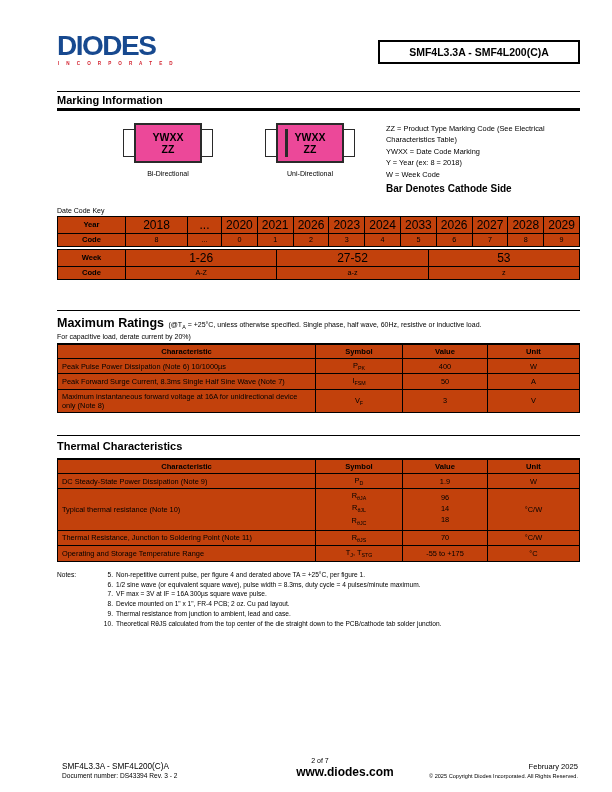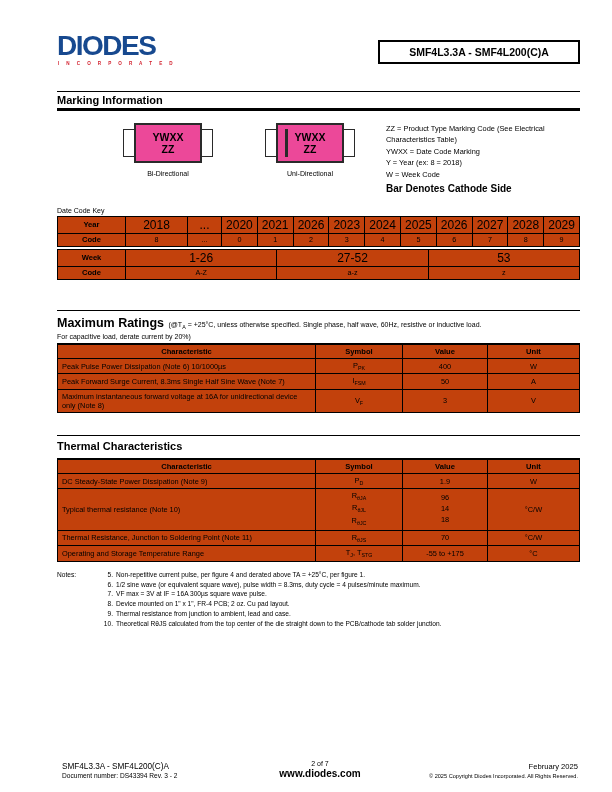--- a/index.html
+++ b/index.html
@@ -67,21 +67,21 @@
   .note-num { width:14px; text-align:right; margin-right:3px; flex:none; }
 
   
   .footer { position:absolute; left:0; right:0; bottom:13px; display:flex; padding:0 34px 0 62px; align-items:flex-end; }
   .f-left { flex:1.25; }
   .f-center { flex:1; text-align:center; }
   .f-right { flex:1.25; text-align:right; }
   .f-part { font-size:8.2px; }
   .f-doc { font-size:6.6px; margin-top:1px; }
   .f-page { font-size:7px; }
-  .f-site { font-size:10px; font-weight:bold; margin-top:1px; }
+  .f-site { font-size:12px; font-weight:bold; margin-top:1px;text-align:right; }
   .f-date { font-size:7.6px; }
   .f-copy { font-size:5.6px; margin-top:2px; }
 </style>
 </head>
 <body>
 
 <div class="page">
   <div class="content">
 
     <div class="hdr">
@@ -151,21 +151,21 @@
       <tbody>
           <tr>
         <td class="lbl">Year</td>
         <td class="hd">2018</td>
         <td class="hd">...</td>
         <td class="hd">2020</td>
         <td class="hd">2021</td>
         <td class="hd">2026</td>
         <td class="hd">2023</td>
         <td class="hd">2024</td>
-        <td class="hd">2025</td>
+        <td class="hd">2033</td>
         <td class="hd">2026</td>
         <td class="hd">2027</td>
         <td class="hd">2028</td>
         <td class="hd">2029</td>
       </tr>
       <tr>
         <td class="lbl">Code</td>
         <td>8</td>
         <td>...</td>
         <td>0</td>

